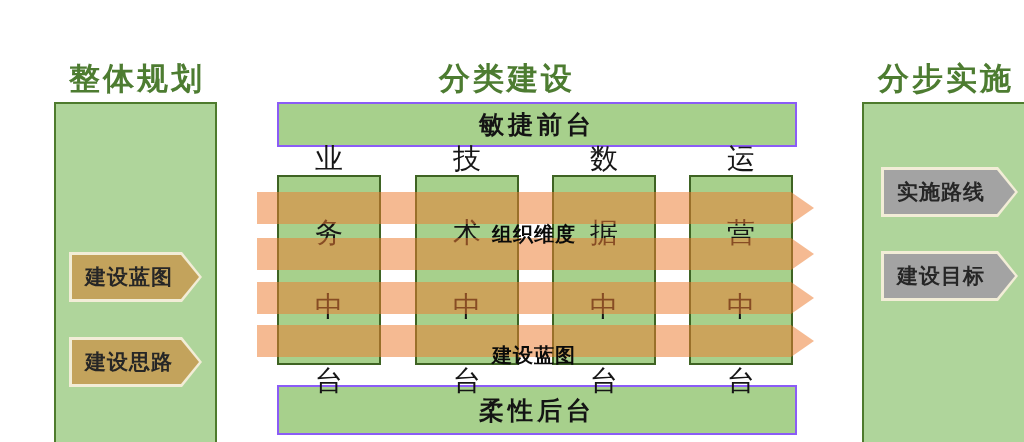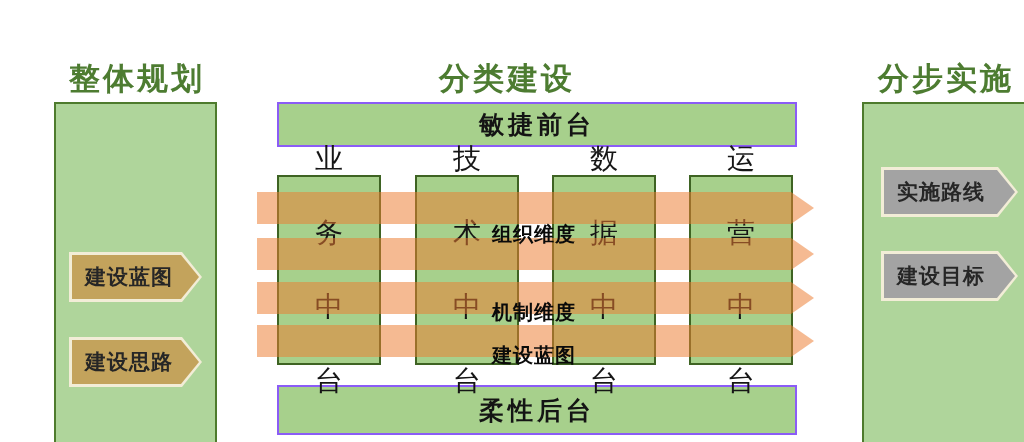--- a/index.html
+++ b/index.html
@@ -153,18 +153,17 @@
     <span>中</span>
     <span>台</span>
   </div>
 
   <div class="band band-1"></div>
   <div class="band band-2"></div>
   <div class="band band-3"></div>
   <div class="band band-4"></div>
 
   <div class="band-label bl-1">组织维度</div>
-  <div class="band-label bl-3">机制维度</div>
   <div class="band-label bl-4">建设蓝图</div>
 
   <div class="bar bar-bottom">柔性后台</div>
 
 </div>
 
 </body></html>

